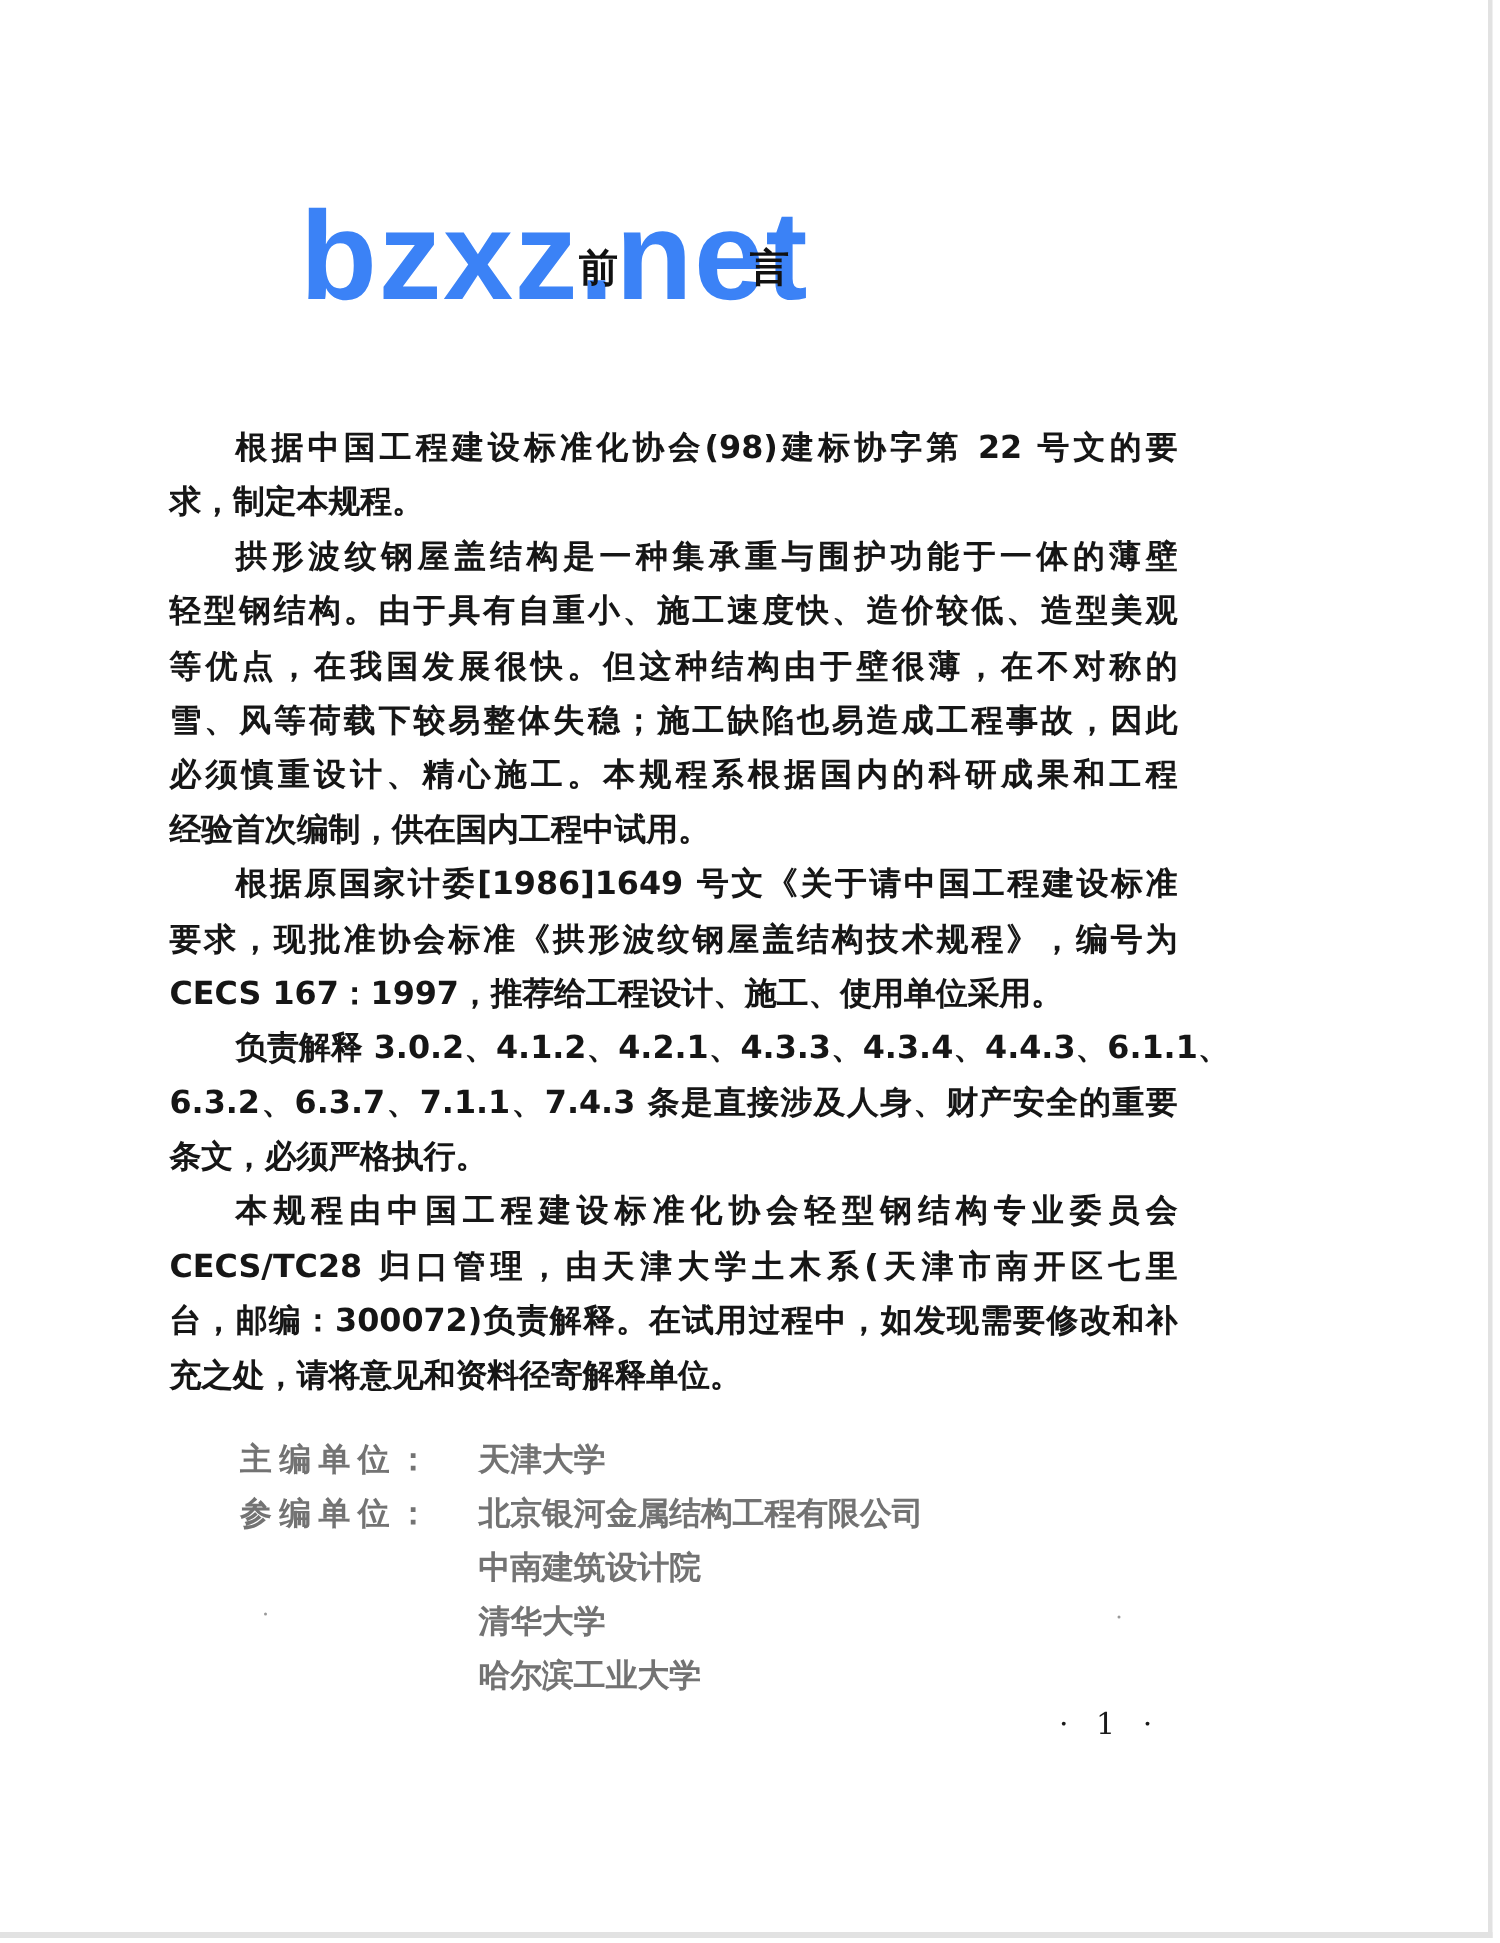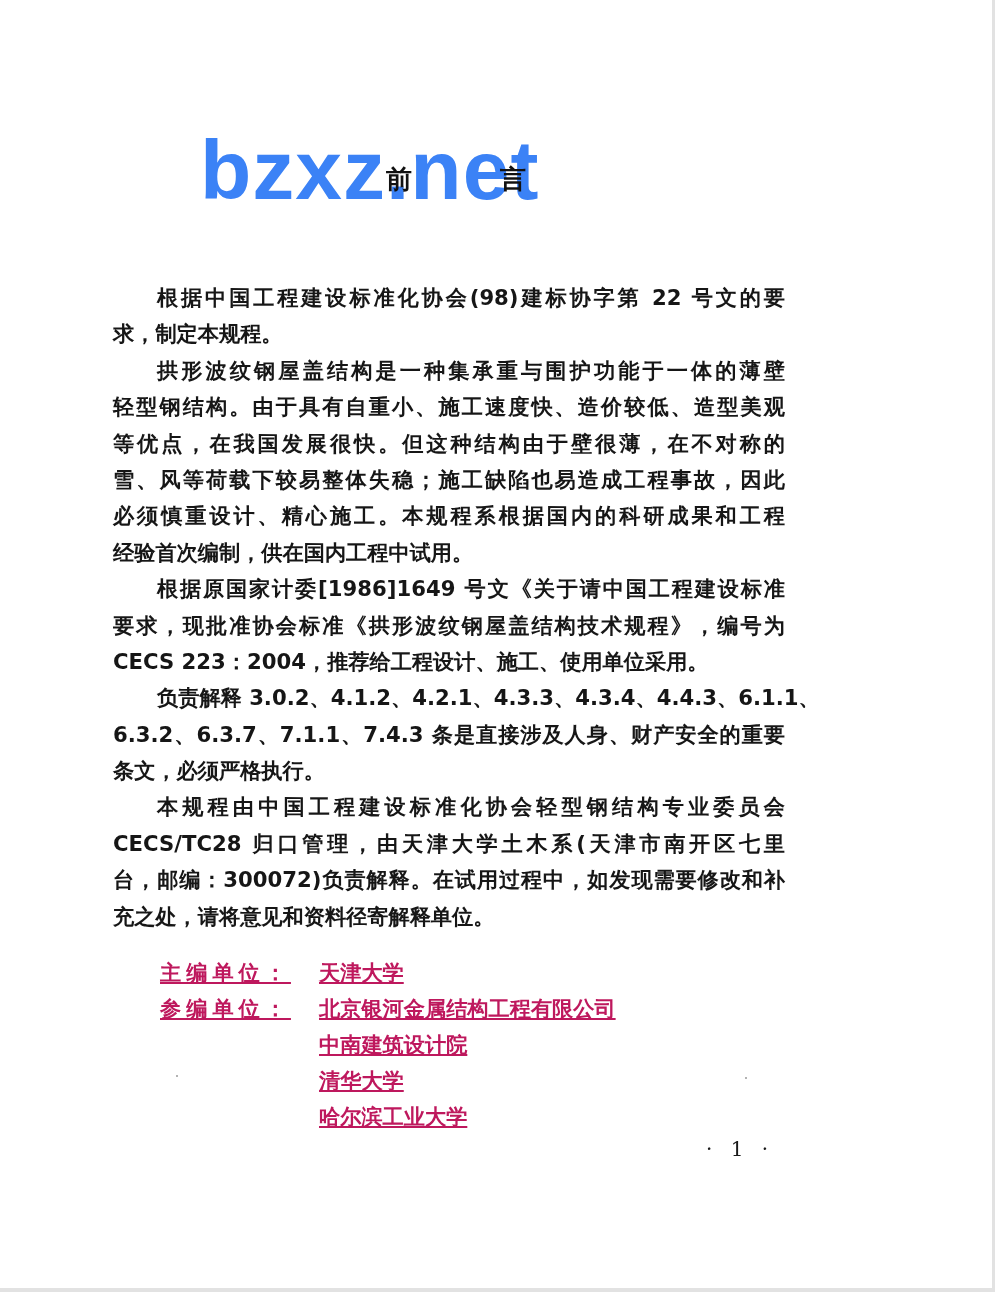--- a/index.html
+++ b/index.html
@@ -73,22 +73,21 @@
   }
   .line.indent {
     padding-left: 44px;
   }
   .units {
     position: absolute;
     left: 160px;
     top: 955px;
     font-size: 21.2px;
     line-height: 36px;
-    color: #be185d;
-    text-decoration: underline;
+    color: #737373;
   }
   .unit-row {
     display: flex;
     height: 36px;
     white-space: nowrap;
   }
   .unit-label {
     width: 143px;
     font-weight: bold;
     letter-spacing: 5px;
@@ -134,21 +133,21 @@
 
     <span class="line indent">拱形波纹钢屋盖结构是一种集承重与围护功能于一体的薄壁</span>
     <span class="line">轻型钢结构。由于具有自重小、施工速度快、造价较低、造型美观</span>
     <span class="line">等优点，在我国发展很快。但这种结构由于壁很薄，在不对称的</span>
     <span class="line">雪、风等荷载下较易整体失稳；施工缺陷也易造成工程事故，因此</span>
     <span class="line">必须慎重设计、精心施工。本规程系根据国内的科研成果和工程</span>
     <span class="line last">经验首次编制，供在国内工程中试用。</span>
 
     <span class="line indent">根据原国家计委[1986]1649 号文《关于请中国工程建设标准</span>
     <span class="line">要求，现批准协会标准《拱形波纹钢屋盖结构技术规程》，编号为</span>
-    <span class="line last">CECS 223：2004，推荐给工程设计、施工、使用单位采用。</span>
+    <span class="line last">CECS 167：1997，推荐给工程设计、施工、使用单位采用。</span>
 
     <span class="line indent">负责解释 3.0.2、4.1.2、4.2.1、4.3.3、4.3.4、4.4.3、6.1.1、</span>
     <span class="line">6.3.2、6.3.7、7.1.1、7.4.3 条是直接涉及人身、财产安全的重要</span>
     <span class="line last">条文，必须严格执行。</span>
 
     <span class="line indent">本规程由中国工程建设标准化协会轻型钢结构专业委员会</span>
     <span class="line">CECS/TC28 归口管理，由天津大学土木系(天津市南开区七里</span>
     <span class="line">台，邮编：300072)负责解释。在试用过程中，如发现需要修改和补</span>
     <span class="line last">充之处，请将意见和资料径寄解释单位。</span>
   </div>

